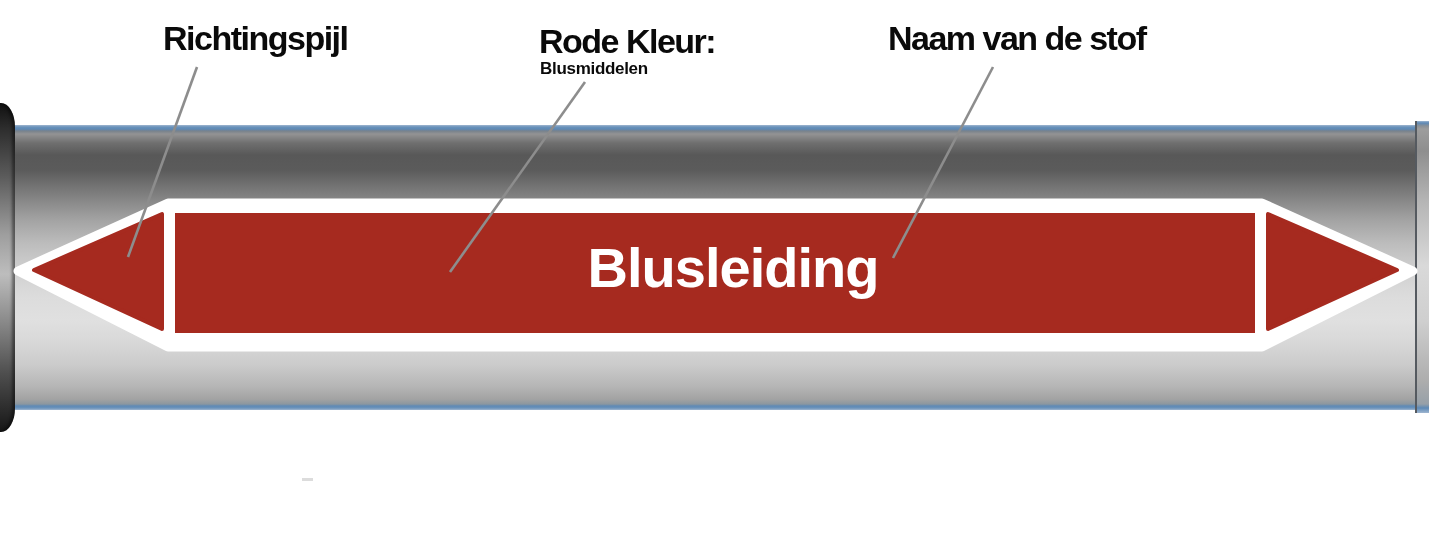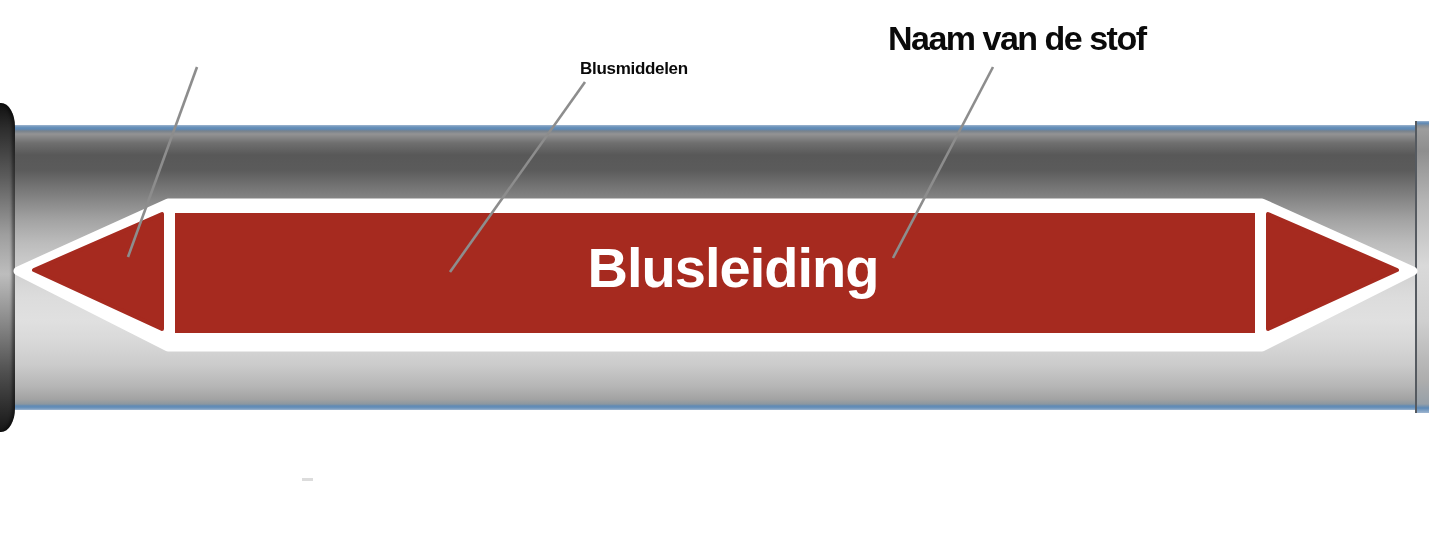--- a/index.html
+++ b/index.html
@@ -78,19 +78,21 @@
 
     <polygon class="red-shape" points="1268,214 1268,329 1397,270"></polygon>
 
     <line class="callout-line" x1="197" y1="67" x2="128" y2="257"></line>
     <line class="callout-line" x1="585" y1="82" x2="450" y2="272"></line>
     <line class="callout-line" x1="993" y1="67" x2="893" y2="258"></line>
 
     <text class="marker-text" x="733" y="287" text-anchor="middle">Blusleiding</text>
   </svg>
 
+  <div class="callout-label" style="left:163px;top:19px;">Richtingspijl</div>
 
-  <div class="callout-sublabel" style="left:540px;top:59px;margin-left:40px;">Blusmiddelen</div>
+  <div class="callout-label" style="left:539px;top:22px;">Rode Kleur:</div>
+  <div class="callout-sublabel" style="left:540px;top:59px;">Blusmiddelen</div>
 
   <div class="callout-label" style="left:888px;top:19px;text-align:right;">Naam van de stof</div>
 
   <div class="stray-mark"></div>
 </div>
 
 </body></html>

